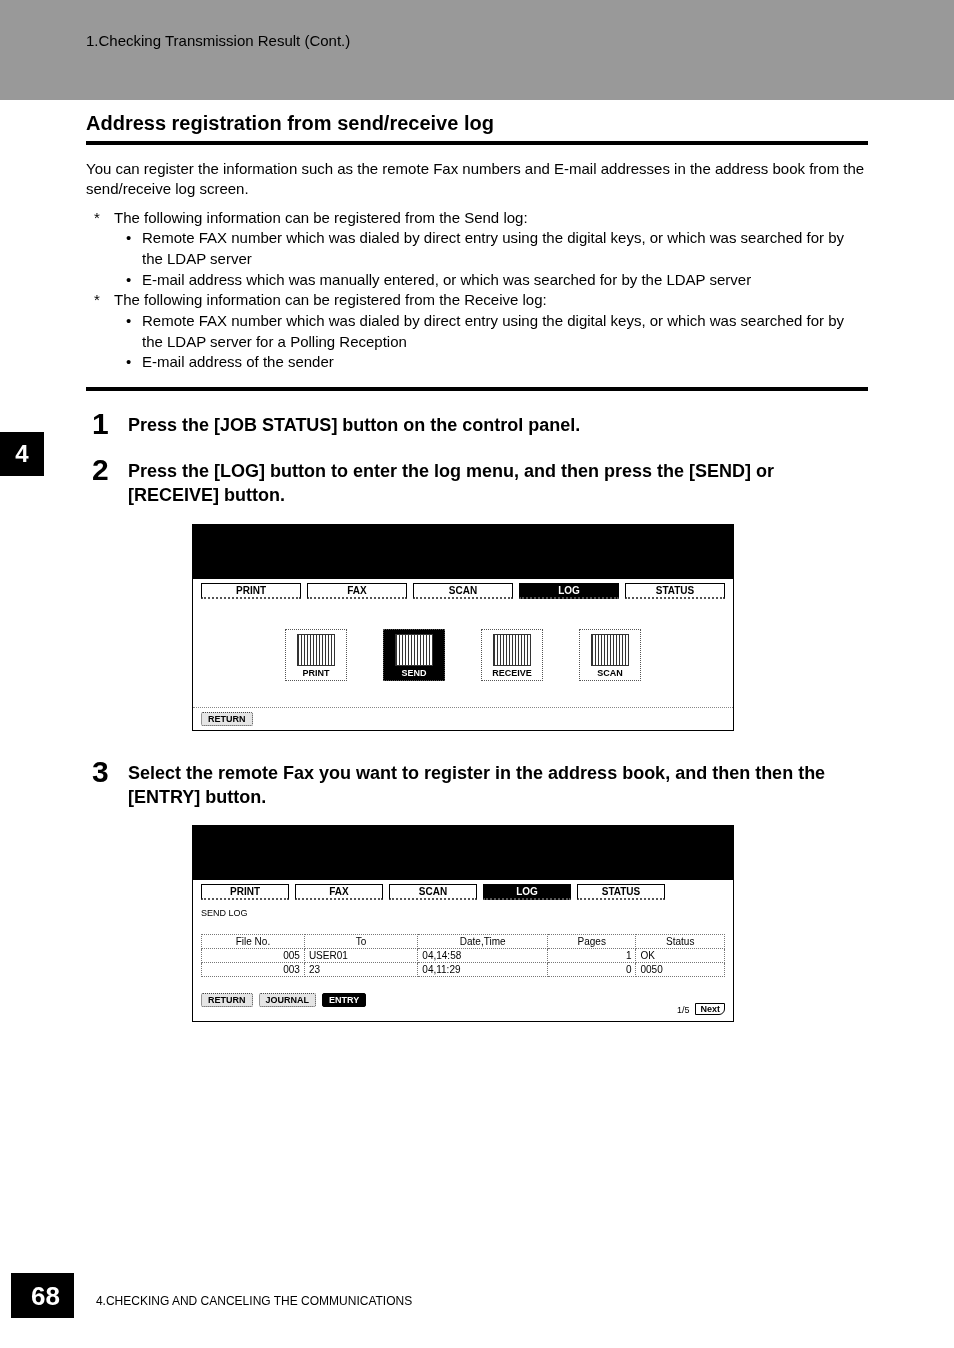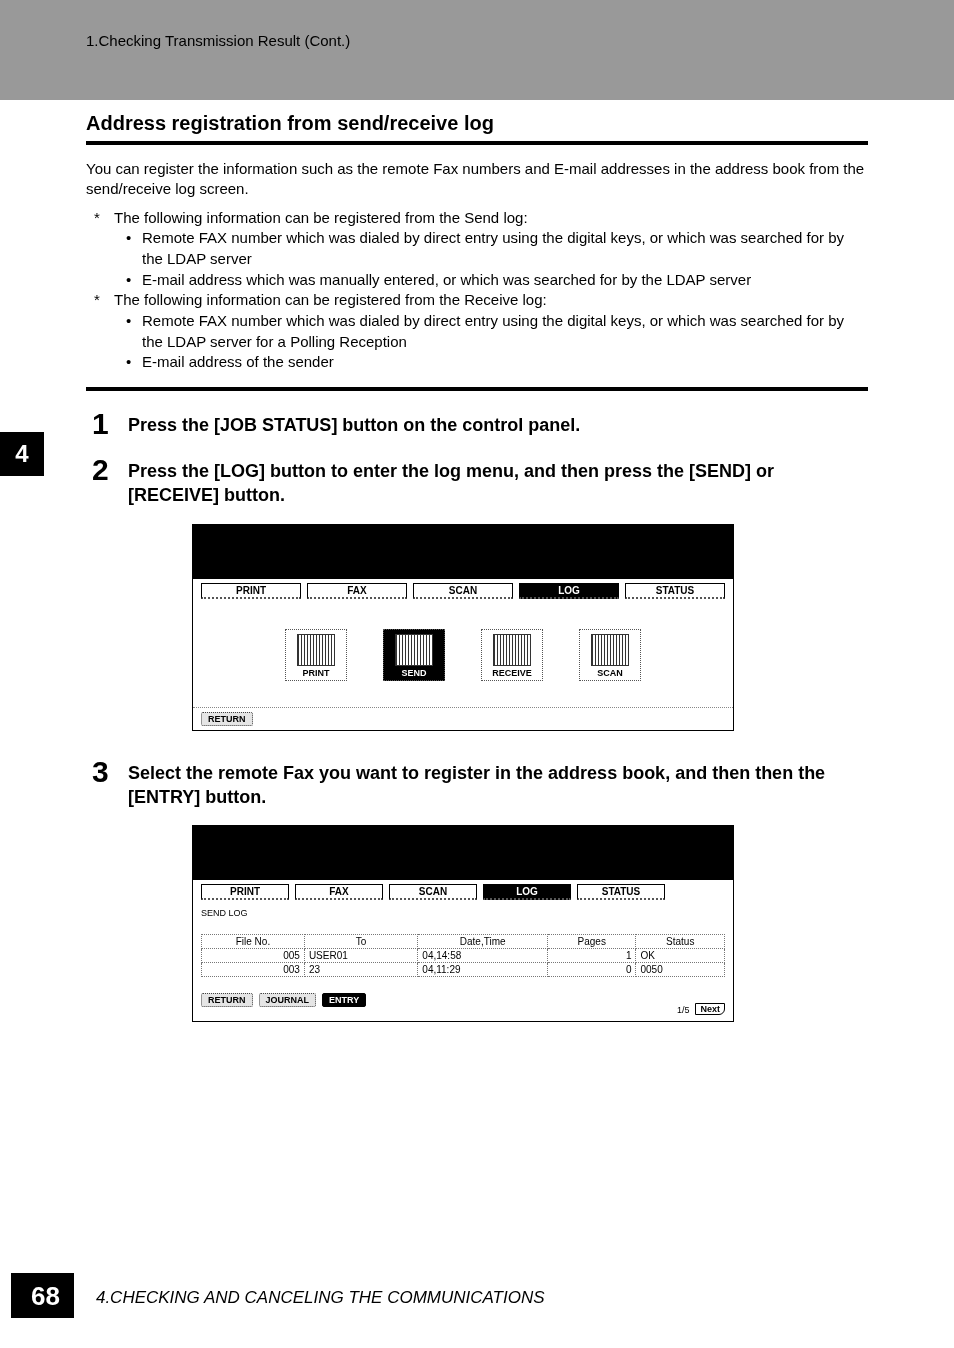--- a/index.html
+++ b/index.html
@@ -237,23 +237,22 @@
       gap: 22px;
     }
     .page-num-box {
       background: #000;
       color: #fff;
       font-size: 26px;
       font-weight: bold;
       padding: 8px 14px 6px 20px;
     }
     .footer-text {
-      font-size: 17px;
+      font-size: 12px;
       padding-bottom: 10px;
-      font-style: italic;
     }
     .steps-area { padding-left: 6px; }
   </style>
 </head>
 <body>
 
 <div class="header-bar">
   <div class="header-text">1.Checking Transmission Result (Cont.)</div>
 </div>
 

